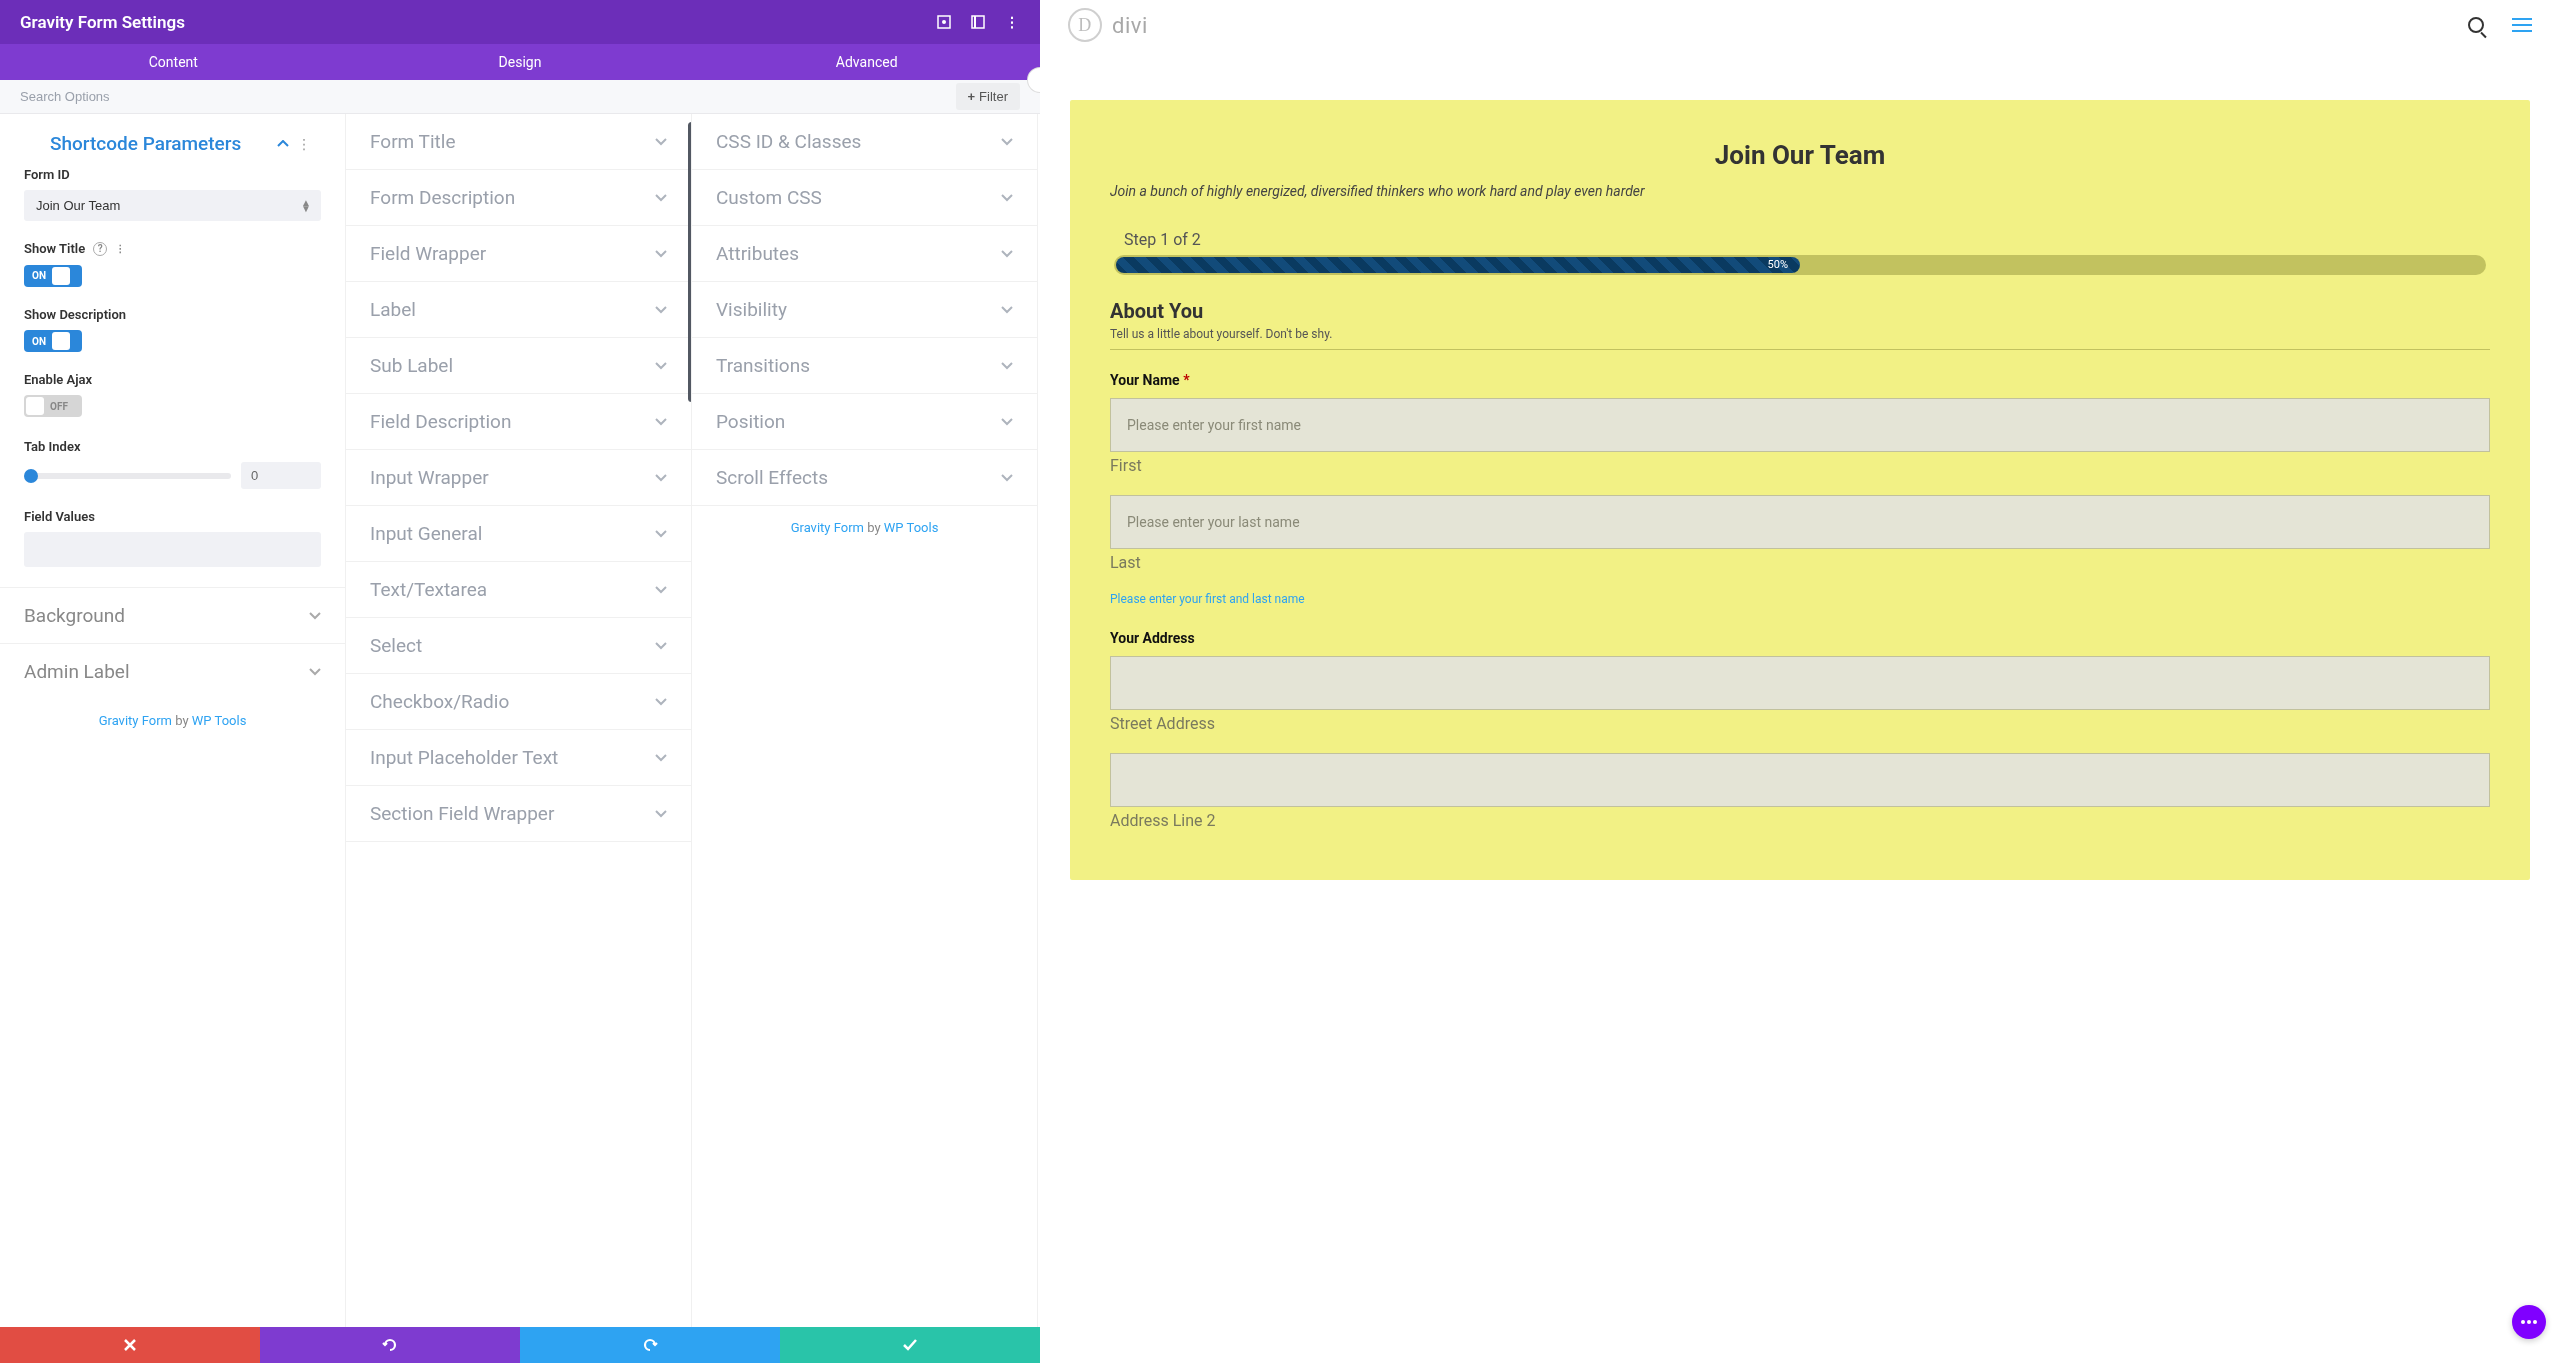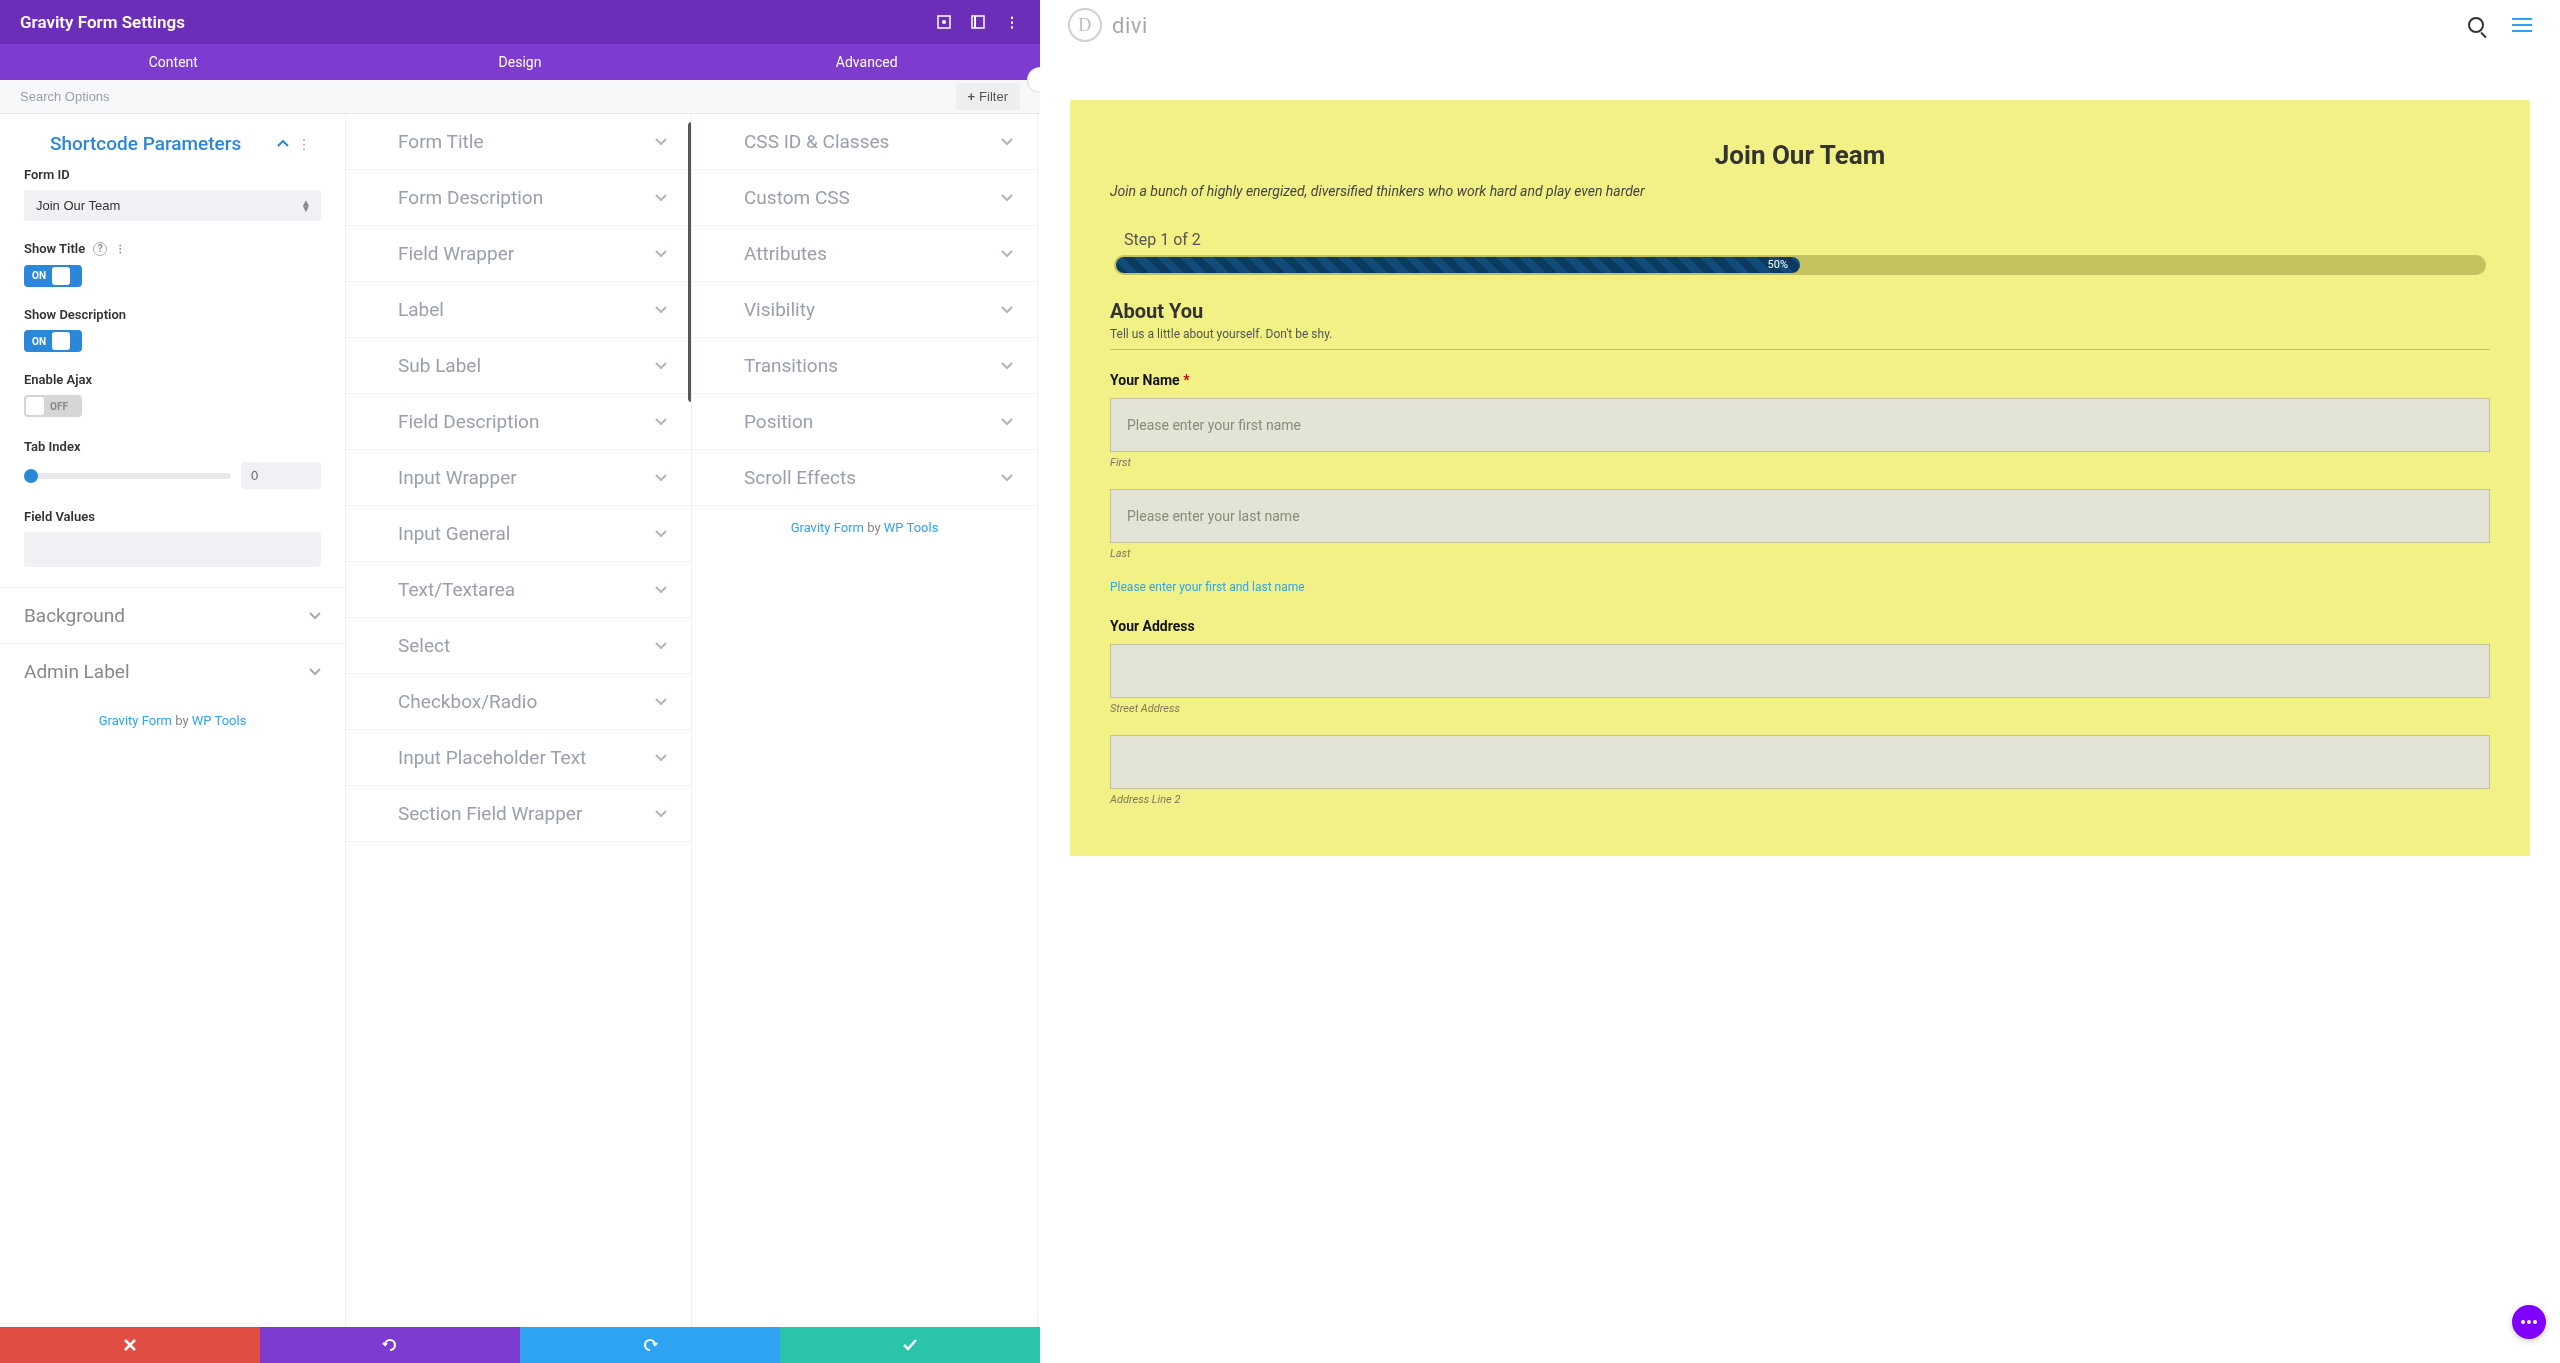--- a/index.html
+++ b/index.html
@@ -46,21 +46,21 @@
 .slider-val { width: 80px; background: #f0f1f5; border: none; border-radius: 3px; padding: 6px 10px; font-size: 13px; text-align: left; color: #666; }
 .txt-input { width: 100%; background: #f0f1f5; border: none; border-radius: 3px; padding: 10px; font-size: 13px; outline: none; }
 .sec-row { display: flex; align-items: center; padding: 16px 24px; border-top: 1px solid #f0f0f0; cursor: pointer; }
 .sec-row h4 { color: #888; font-size: 19px; font-weight: 400; }
 .sec-row .chev { margin-left: auto; color: #aaa; font-size: 14px; }
 .credit { text-align: center; padding: 14px 0; font-size: 13px; }
 .credit a { color: #2ea3f2; text-decoration: none; }
 .credit .by { color: #888; }
 
 .acc { border-bottom: 1px solid #f0f0f0; padding: 16px 24px; display: flex; align-items: center; cursor: pointer; }
-.acc span { color: #9aa0ab; font-size: 19px; font-weight: 400; margin-left: 28px; }
+.acc span { color: #9aa0ab; font-size: 19px; font-weight: 400; }
 .acc .chev { margin-left: auto; color: #aeb4bd; font-size: 14px; }
 .col2 { position: relative; }
 .col2 .scroll-ind { position: absolute; right: -4px; top: 8px; width: 7px; height: 280px; background: #525862; border-radius: 4px; }
 
 .actions { position: absolute; left: 0; bottom: 0; width: 1040px; display: flex; height: 36px; }
 .act { flex: 1; display: flex; align-items: center; justify-content: center; color: #fff; font-size: 16px; cursor: pointer; }
 .act.red { background: #e14d43; }
 .act.purple { background: #7e3bd0; }
 .act.blue { background: #2ea3f2; }
 .act.green { background: #29c4a9; }
@@ -80,21 +80,21 @@
 .step-lbl { font-size: 16px; color: #555; margin-left: 14px; margin-bottom: 6px; }
 .prog-wrap { background: #c2c25f; border-radius: 18px; height: 20px; padding: 2px; margin: 0 4px 24px 4px; display: flex; align-items: center; }
 .prog-fill { height: 16px; background: repeating-linear-gradient(45deg, #0a3a60, #0a3a60 8px, #124b7a 8px, #124b7a 16px); border-radius: 14px; display: flex; align-items: center; justify-content: flex-end; padding: 0 12px; color: #fff; font-size: 11px; width: 50%; }
 .fc-h2 { font-size: 20px; font-weight: 700; color: #333; margin-bottom: 4px; }
 .fc-sub { font-size: 12px; color: #555; margin-bottom: 8px; }
 .fc-hr { height: 1px; background: #c2c25f; margin-bottom: 22px; }
 .fc-lbl { font-size: 14px; font-weight: 700; color: #111; margin-bottom: 10px; }
 .fc-lbl .req { color: #b00; }
 .fc-inp { width: 100%; background: #e4e4d6; border: 1px solid #c1c19d; padding: 18px 16px; font-size: 14px; color: #333; outline: none; margin-bottom: 4px; font-family: inherit; }
 .fc-inp::placeholder { color: #8a8a78; }
-.fc-sublbl { font-size: 11px; font-style: italic; color: #7a7a5e; margin-bottom: 20px; display: block; }
+.fc-sublbl { font-size: 16px; color: #7a7a5e; margin-bottom: 20px; display: block; }
 .fc-help { font-size: 12px; color: #2ea3f2; margin-bottom: 24px; }
 
 .fab { position: fixed; right: 14px; bottom: 24px; width: 34px; height: 34px; background: #8000ff; border-radius: 50%; display: flex; align-items: center; justify-content: center; color: #fff; cursor: pointer; box-shadow: 0 2px 6px rgba(0,0,0,.2); }
 svg { display: block; }
 </style>
 </head>
 <body>
 
 <div class="app">
 

